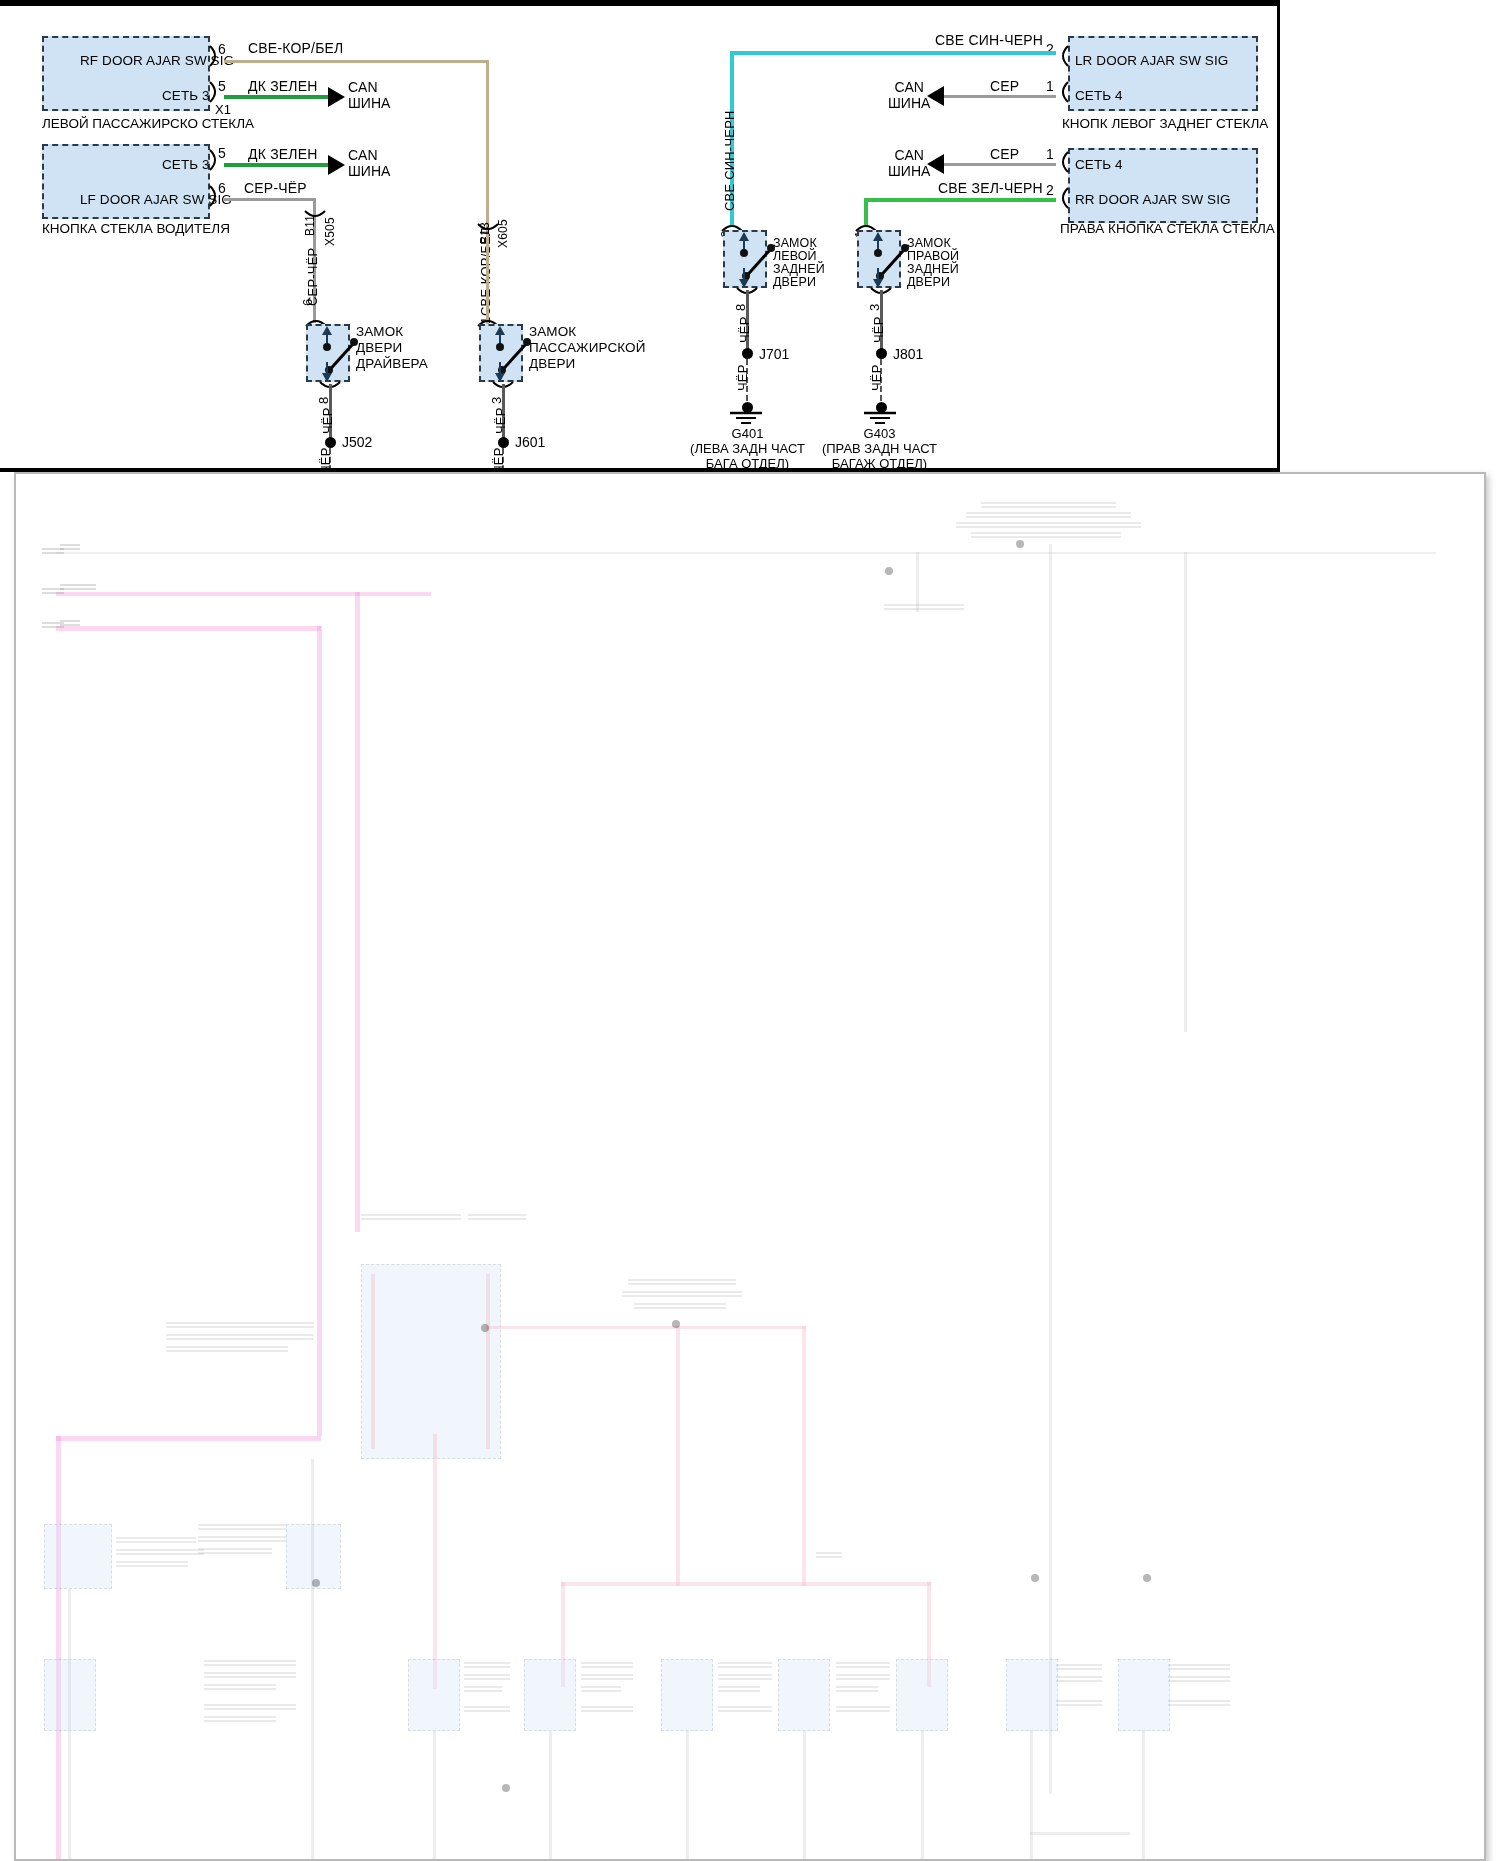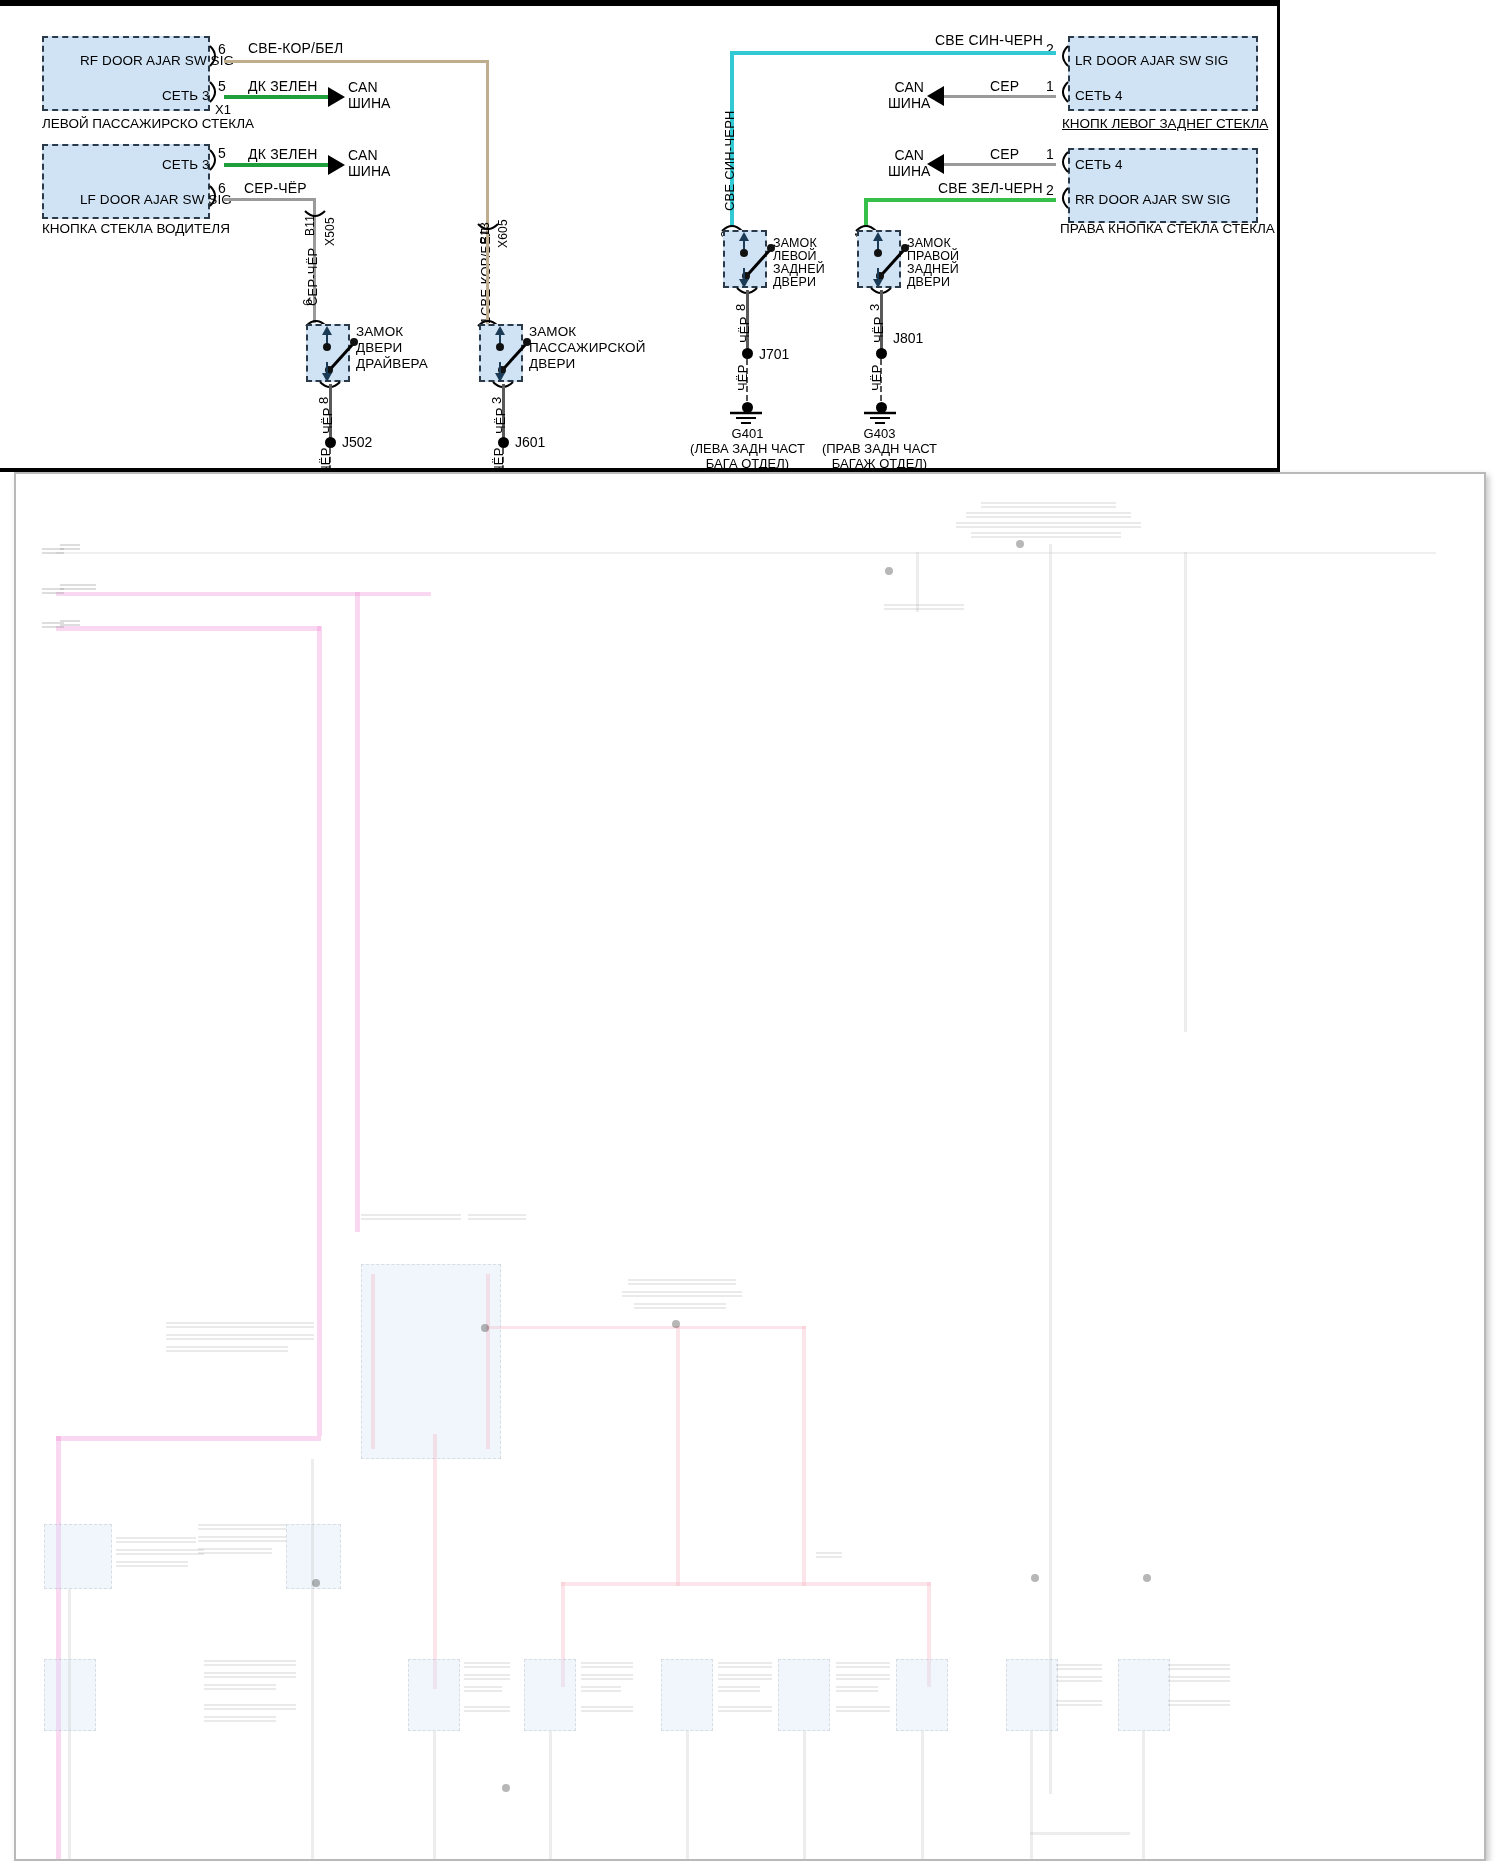--- a/index.html
+++ b/index.html
@@ -430,21 +430,21 @@
     <div class="wire v dark" style="left:502px; top:378px; height:58px;"></div>
     <div class="wire-label vert" style="left:493px; top:428px; font-size:13px;">ЧЁР</div>
     <div class="dot" style="left:498px; top:431px;"></div>
     <div class="pin-label" style="left:515px; top:428px;">J601</div>
     <div class="wire v dashed-v" style="left:502px; top:442px; height:32px;"></div>
     <div class="wire-label vert" style="left:491px; top:468px; font-size:13px;">ЧЁР</div>
 
     <div class="comp-box" style="left:1068px; top:30px; width:190px; height:75px;"></div>
     <div class="comp-label" style="left:1075px; top:47px;">LR DOOR AJAR SW SIG</div>
     <div class="comp-label" style="left:1075px; top:82px;">СЕТЬ 4</div>
-    <div class="cap-label" style="left:1062px; top:110px;text-decoration:underline;">КНОПК ЛЕВОГ ЗАДНЕГ СТЕКЛА</div>
+    <div class="cap-label" style="left:1062px; top:110px;">КНОПК ЛЕВОГ ЗАДНЕГ СТЕКЛА</div>
 
     <svg class="conn-arc" style="left:1056px; top:38px; width:14px; height:70px; transform:scaleX(-1);">
       <path d="M2,2 Q12,12 2,22" stroke="#000" stroke-width="2" fill="none"></path>
       <path d="M2,38 Q12,48 2,58" stroke="#000" stroke-width="2" fill="none"></path>
     </svg>
     <div class="pin-label" style="left:1046px; top:35px;">2</div>
     <div class="pin-label" style="left:1046px; top:72px;">1</div>
 
     <div class="wire h cyan" style="left:731px; top:45px; width:325px; height:3.5px;"></div>
     <div class="wire v cyan" style="left:730px; top:45px; width:3.5px; height:175px;"></div>
@@ -545,21 +545,21 @@
       <span>ДВЕРИ</span>
     </div>
 
     <svg class="conn-arc" style="left:869px; top:280px; width:24px; height:14px;">
       <path d="M2,2 Q12,12 22,2" stroke="#000" stroke-width="2" fill="none"></path>
     </svg>
     <div class="wire-label vert" style="left:867px; top:305px; font-size:13px;">3</div>
     <div class="wire v dark" style="left:880px; top:284px; height:62px;"></div>
     <div class="wire-label vert" style="left:871px; top:337px; font-size:13px;">ЧЁР</div>
     <div class="dot" style="left:876px; top:342px;"></div>
-    <div class="pin-label" style="left:893px; top:324px;">J801</div>
+    <div class="pin-label" style="left:893px; top:340px;">J801</div>
     <div class="wire v dashed-v" style="left:880px; top:353px; height:42px;"></div>
     <div class="wire-label vert" style="left:869px; top:385px; font-size:13px;">ЧЁР</div>
     <div class="dot" style="left:876px; top:396px;"></div>
     <svg class="gnd-sym" style="left:862px; top:405px; width:36px; height:16px;">
       <line x1="2" y1="2" x2="34" y2="2" stroke="#000" stroke-width="2.5"></line>
       <line x1="8" y1="7" x2="28" y2="7" stroke="#000" stroke-width="2"></line>
       <line x1="13" y1="12" x2="23" y2="12" stroke="#000" stroke-width="2"></line>
     </svg>
     <div class="gnd-text" style="left:792px; top:420px; width:175px;">
       <span>G403</span><br>

